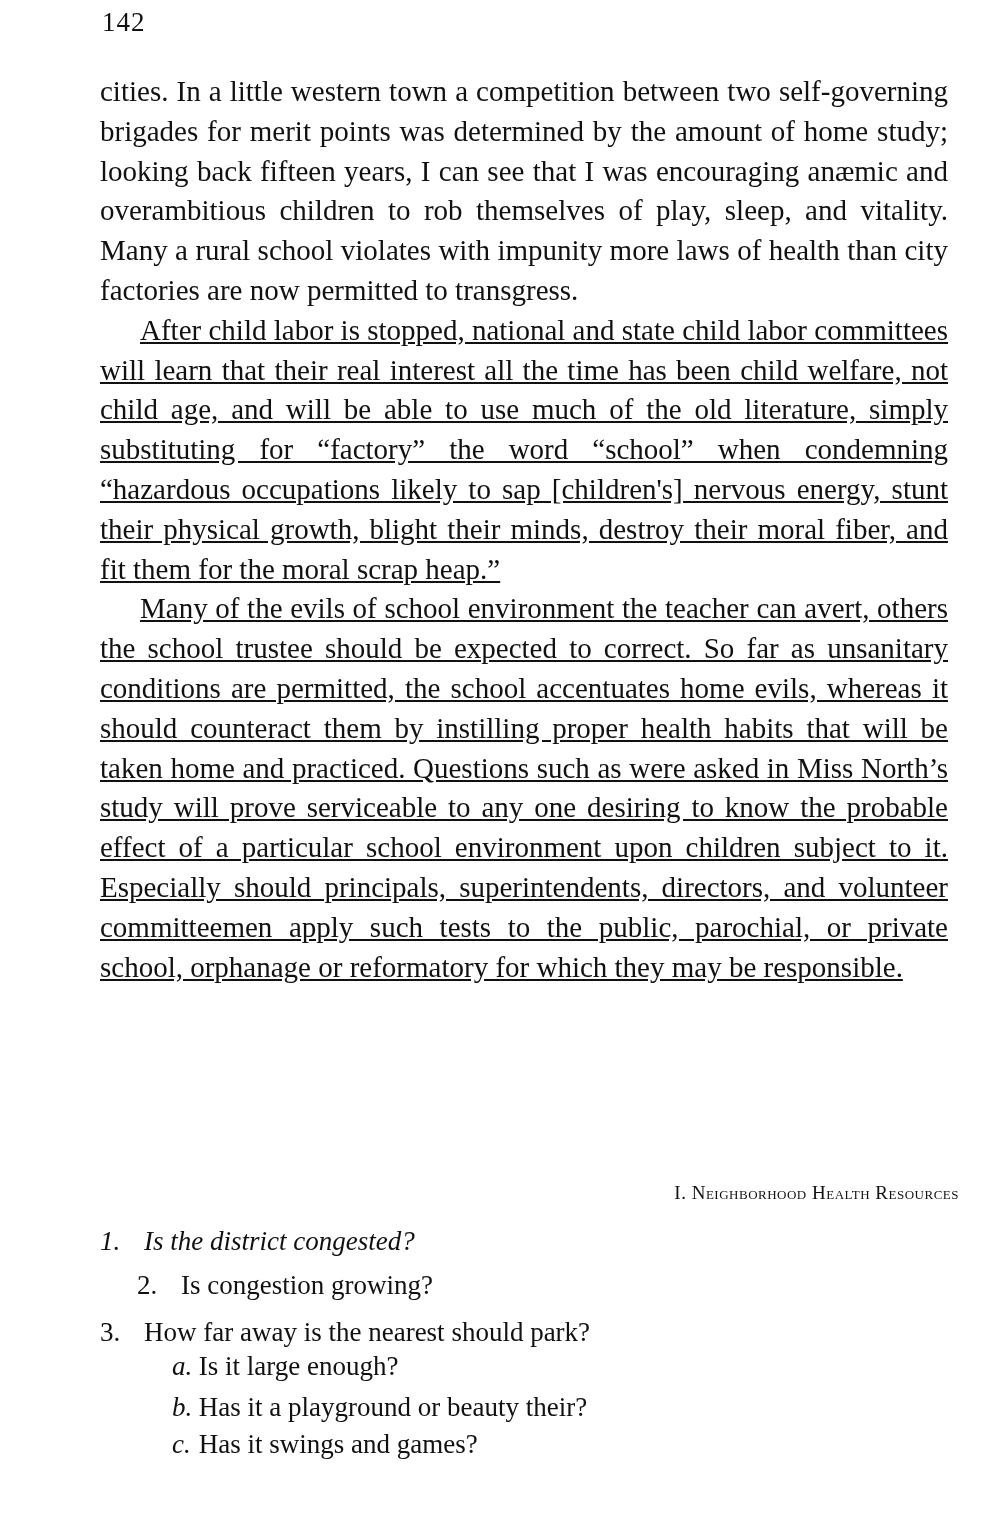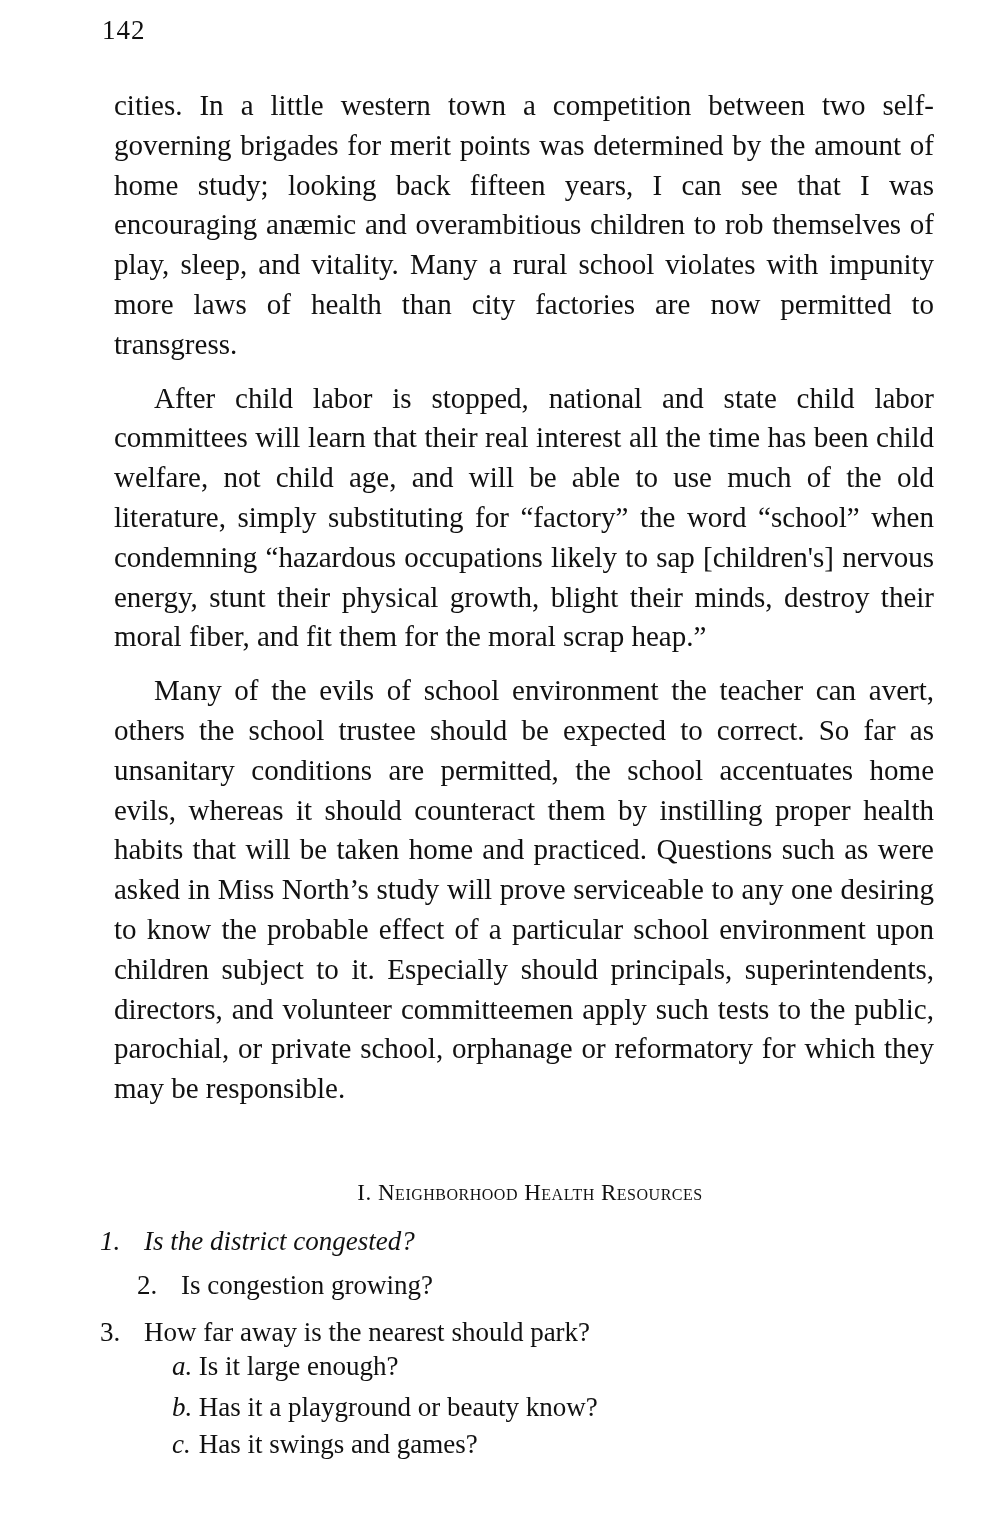--- a/index.html
+++ b/index.html
@@ -3,34 +3,34 @@
   <meta charset="utf-8">
   <style>
     html, body { margin: 0; padding: 0; background: #ffffff; }
     body {
       width: 1000px; height: 1526px; position: relative; overflow: hidden;
       font-family: "Liberation Serif", "DejaVu Serif", serif;
       color: #111111;
     }
     .page { position: absolute; left: 100px; top: 0; width: 848px; }
     .running-head {
-      position: absolute; top: 8px; left: 0; width: 848px; height: 40px;
+      position: absolute; top: 0; left: 0; width: 848px; height: 40px;
       font-size: 28px; line-height: 40px; white-space: nowrap; text-decoration: underline;
     }
     .running-head .pageno { position: absolute; left: 2px; top: 2px; font-size: 27px; letter-spacing: 1px; }
     .running-head .title { position: absolute; left: 90px; top: 0; letter-spacing: 0.6px; }
     .body { position: absolute; top: 72px; left: 0; width: 848px; }
     .para {
-      font-size: 29px; line-height: 39.8px; text-align: justify; margin: 14px;
+      font-size: 29px; line-height: 39.8px; text-align: justify; margin: 0;
       text-align-last: left; hyphens: none;
     }
-    .para.indent { text-indent: 40px; }
+    .para.indent { text-indent: 40px; text-decoration: underline; }
     .section-heading {
-      position: absolute; top: 1173px; left: 0; width: 848px; text-align: center;
-      font-size: 23px; line-height: 40px; font-variant: small-caps; letter-spacing: 0.5px;
+      position: absolute; top: 1173px; left: 11px; width: 848px; text-align: right;
+      font-size: 19px; line-height: 40px; font-variant: small-caps; letter-spacing: 0.5px;
       padding-left: 12px; box-sizing: border-box;
     }
     .qlist { position: absolute; top: 1220px; left: 0; width: 848px; font-size: 27px; }
     .q { position: absolute; left: 0; white-space: nowrap; line-height: 38px; }
     .q .num { display: inline-block; width: 44px; }
     .subq { position: absolute; left: 72px; white-space: nowrap; line-height: 38px; }
     .subq .letter { font-style: italic; display: inline-block; width: 20px; }
   </style>
 </head>
 <body>
@@ -58,19 +58,19 @@
     <div class="q" style="top:46px;margin-left:37px;">
       <span class="num">2.</span><span>Is congestion growing?</span>
     </div>
     <div class="q" style="top:93px;">
       <span class="num">3.</span><span>How far away is the nearest should park?</span>
     </div>
     <div class="subq" style="top:127px;">
       <span class="letter">a.</span> <span>Is it large enough?</span>
     </div>
     <div class="subq" style="top:168px;">
-      <span class="letter">b.</span> <span>Has it a playground or beauty know?</span>
+      <span class="letter">b.</span> <span>Has it a playground or beauty their?</span>
     </div>
     <div class="subq" style="top:205px;">
       <span class="letter">c.</span> <span>Has it swings and games?</span>
     </div>
   </div>
 </div>
 
 </body></html>

